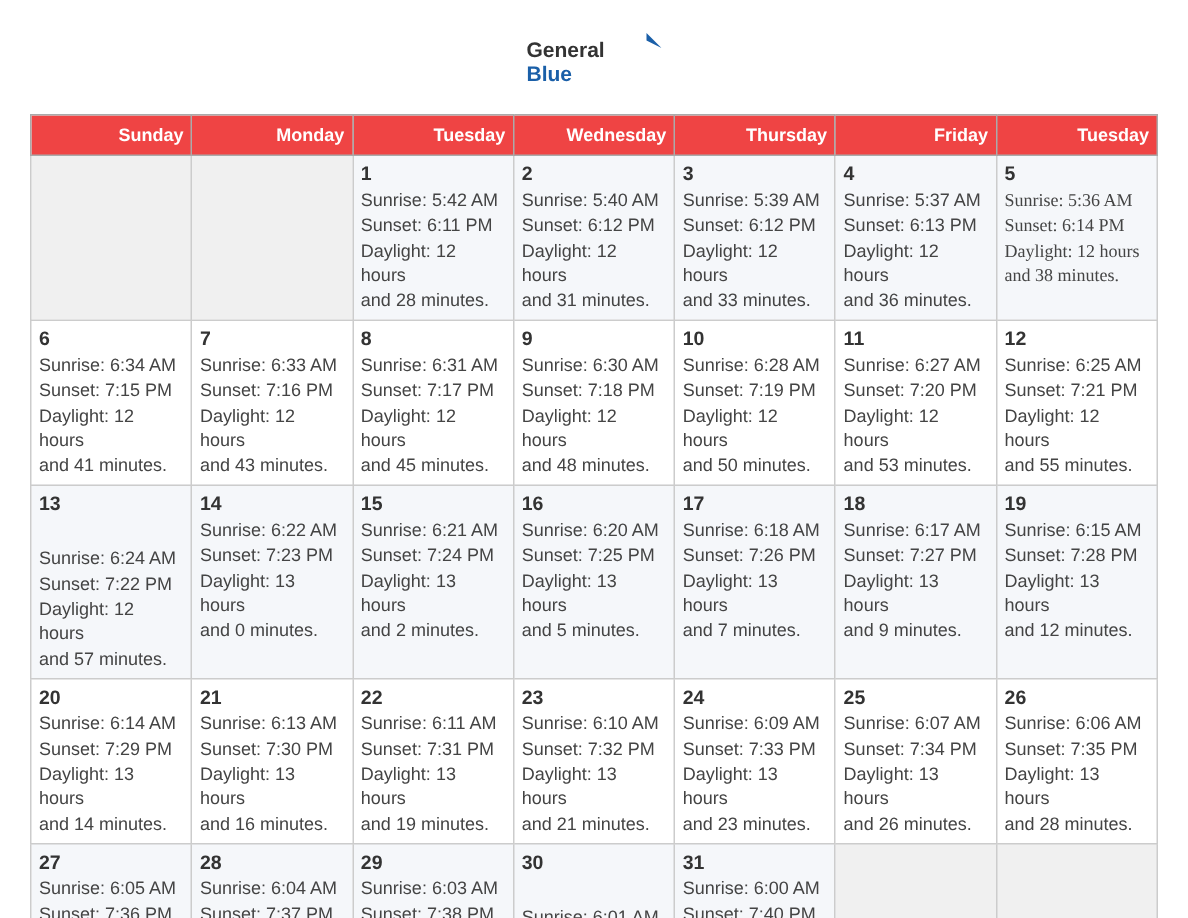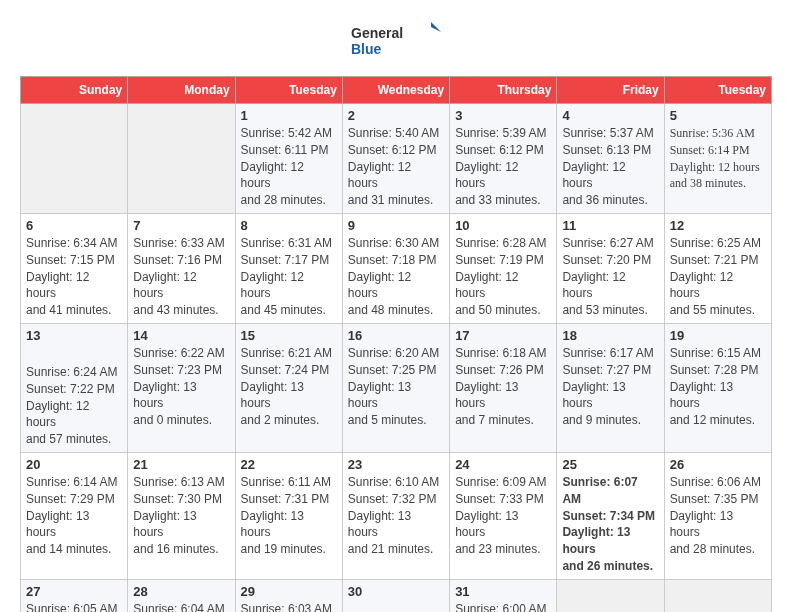--- a/index.html
+++ b/index.html
@@ -281,21 +281,21 @@
         </td>
         <td>
           <span class="day-num">24</span>
           <div class="cell-content" style="white-space: pre-line;">Sunrise: 6:09 AM
 Sunset: 7:33 PM
 Daylight: 13 hours
 and 23 minutes.</div>
         </td>
         <td>
           <span class="day-num">25</span>
-          <div class="cell-content" style="white-space: pre-line; font-weight: bold;">Sunrise: 6:07 AM
+          <div class="cell-content" style="white-space: pre-line;">Sunrise: 6:07 AM
 Sunset: 7:34 PM
 Daylight: 13 hours
 and 26 minutes.</div>
         </td>
         <td>
           <span class="day-num">26</span>
           <div class="cell-content" style="white-space: pre-line;">Sunrise: 6:06 AM
 Sunset: 7:35 PM
 Daylight: 13 hours
 and 28 minutes.</div>

